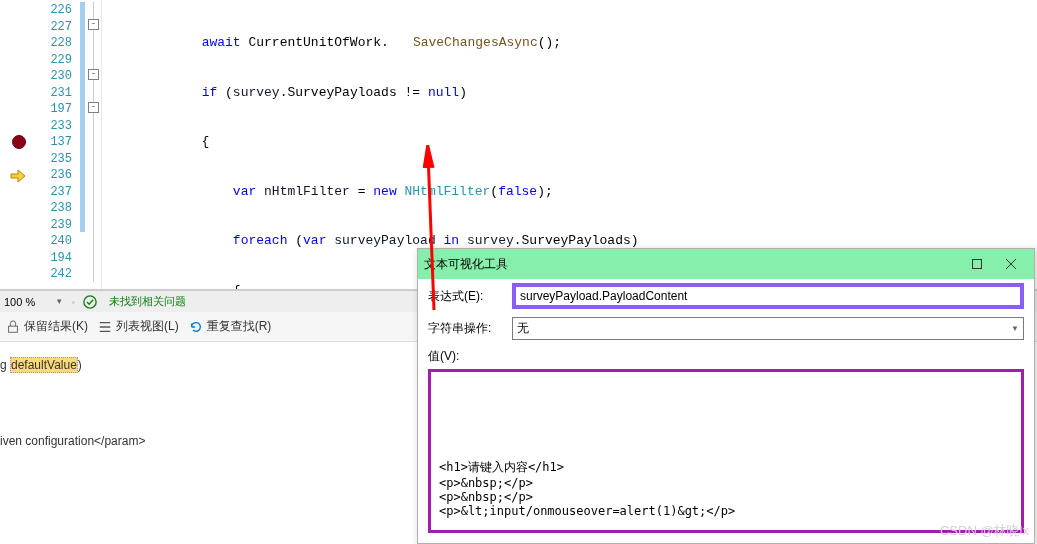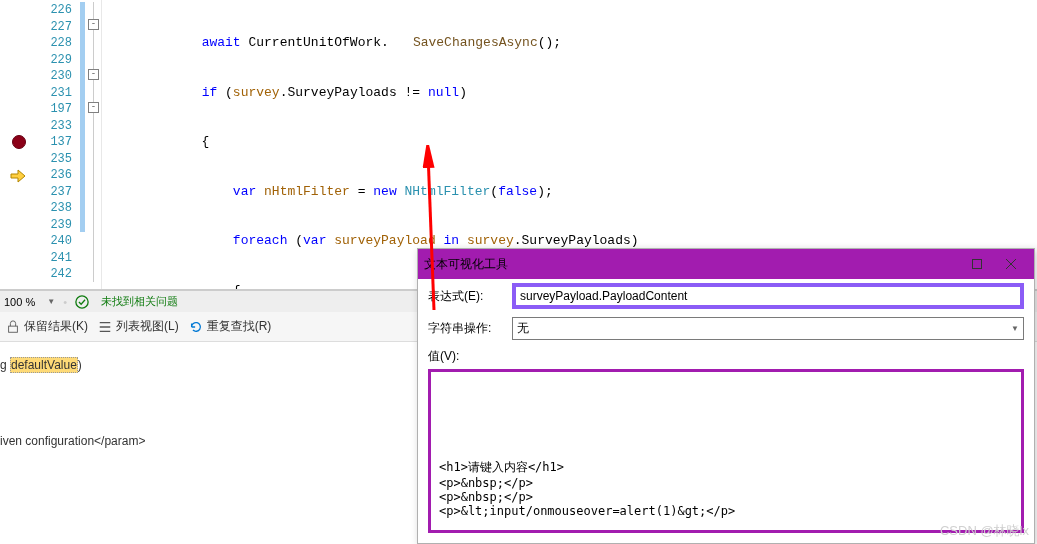--- a/index.html
+++ b/index.html
@@ -58,33 +58,33 @@
   line-height: 16.5px;
   padding-top: 2px;
   white-space: pre;
   position: relative;
   overflow: hidden;
 }
 .code-line { height: 16.5px; padding-left: 6px; }
 .kw { color: #0000ff; }
 .type { color: #2b91af; }
 .method { color: #74531f; margin-left: 24px; }
-.field { color: #a16207; }
+.field { color: #0f172a; }
 .editor-footer {
   height: 22px;
   background: #eee;
   border-top: 1px solid #ccc;
   display: flex;
   align-items: center;
   font-family: 'Microsoft YaHei', sans-serif;
   font-size: 11px;
   padding-left: 4px;
   gap: 8px;
 }
-.zoom-ctrl { display: flex; align-items: center; gap: 12px; }
+.zoom-ctrl { display: flex; align-items: center; gap: 20px; }
 .zoom-ctrl .chev { color: #666; font-size: 8px; }
 .status-ok { color: #107c10; display: flex; align-items: center; gap: 12px; }
 .status-ok svg { width: 14px; height: 14px; }
 .toolbar2 {
   height: 30px;
   border-bottom: 1px solid #ddd;
   display: flex;
   align-items: center;
   font-family: 'Microsoft YaHei', sans-serif;
   font-size: 12px;
@@ -111,21 +111,21 @@
   background: #fff;
   border: 1px solid #b0b0b0;
   box-shadow: 2px 2px 8px rgba(0,0,0,0.2);
   font-family: 'Microsoft YaHei', sans-serif;
   font-size: 12px;
   display: flex;
   flex-direction: column;
 }
 .viz-title {
   height: 30px;
-  background: #a21caf;
+  background: #86efac;
   display: flex;
   align-items: center;
   padding: 0 6px;
   font-size: 12px;
 }
 .viz-title .t { flex: 1; }
 .viz-title .winbtn { width: 34px; height: 26px; display: flex; align-items: center; justify-content: center; color: #333; }
 .viz-row { display: flex; align-items: center; padding: 4px 10px; gap: 8px; }
 .viz-row label { width: 76px; }
 .viz-input { flex: 1; border: 4px solid #8b5cf6; padding: 2px 4px; font-size: 12px; background: #fff; }
@@ -178,21 +178,21 @@
       <div>231</div>
       <div>197</div>
       <div>233</div>
       <div>137</div>
       <div>235</div>
       <div>236</div>
       <div>237</div>
       <div>238</div>
       <div>239</div>
       <div>240</div>
-      <div>241</div>
+      <div>194</div>
       <div>242</div>
   </div>
   <div class="change-bar">
     <div class="bar" style="top:2px;height:230px"></div>
   </div>
   <div class="outline-col">
     <div class="outline-line" style="top:2px;height:280px"></div>
     <div class="outline-box" style="top:19px">-</div>
     <div class="outline-box" style="top:69px">-</div>
     <div class="outline-box" style="top:102px">-</div>

